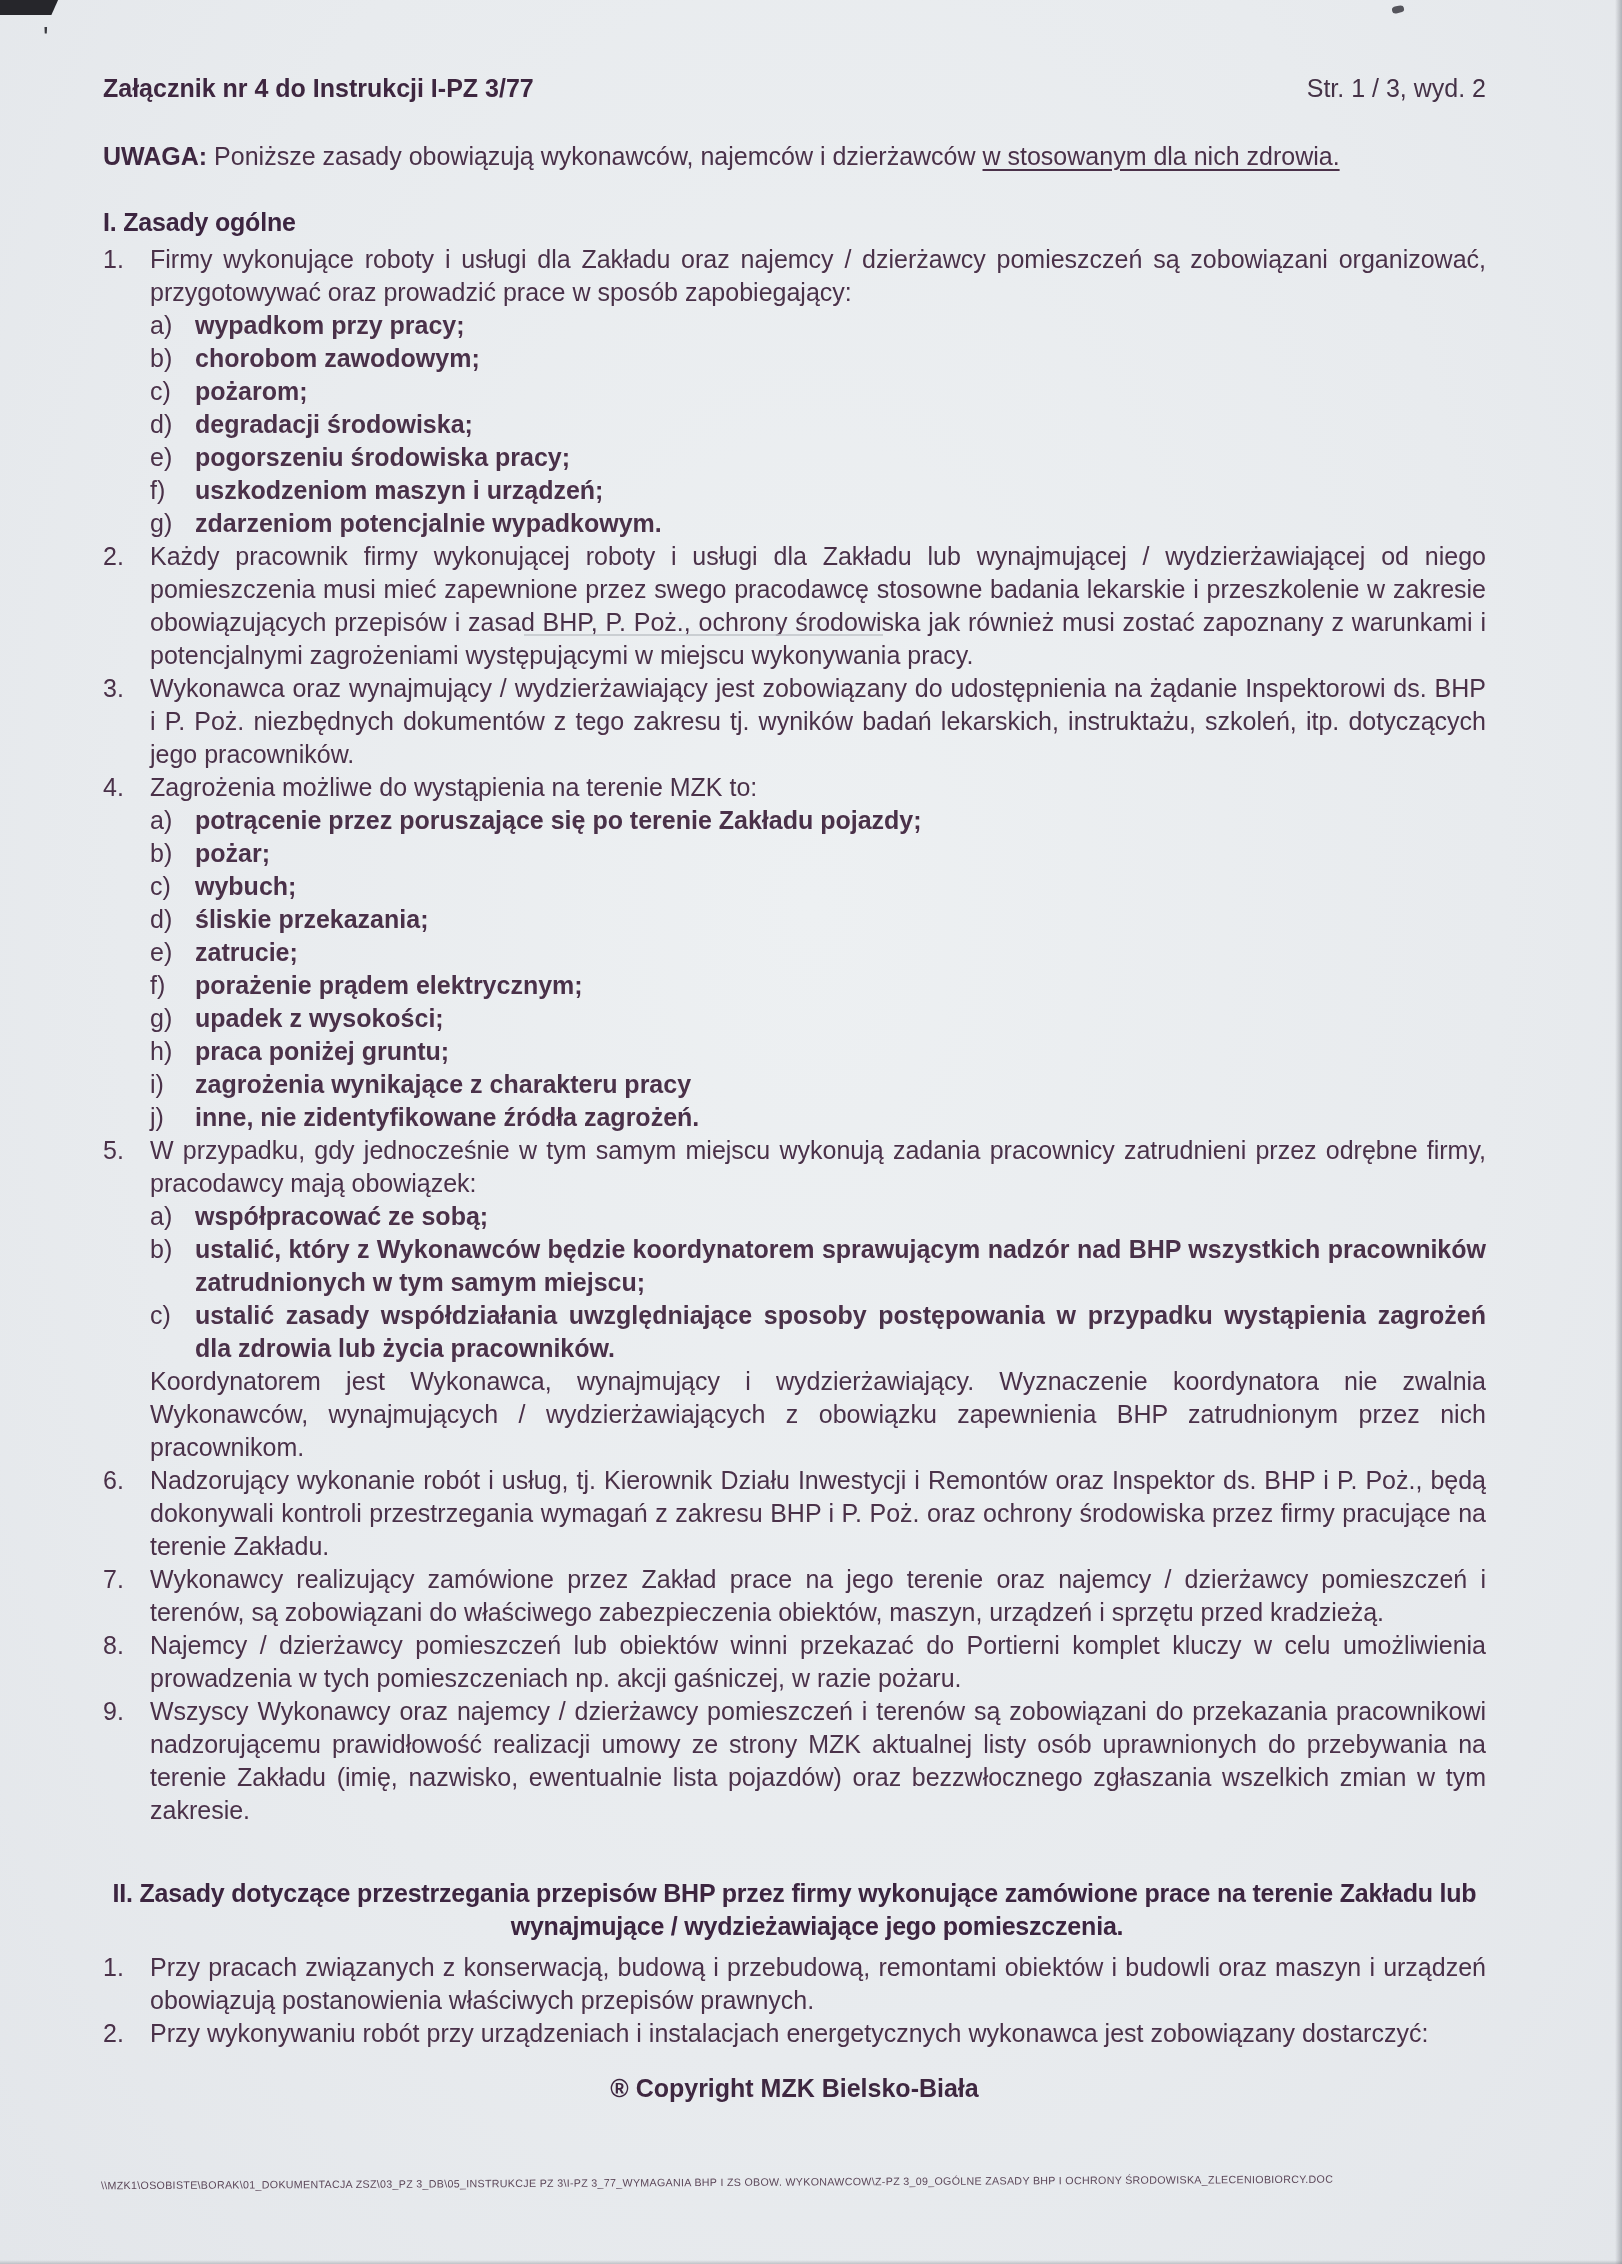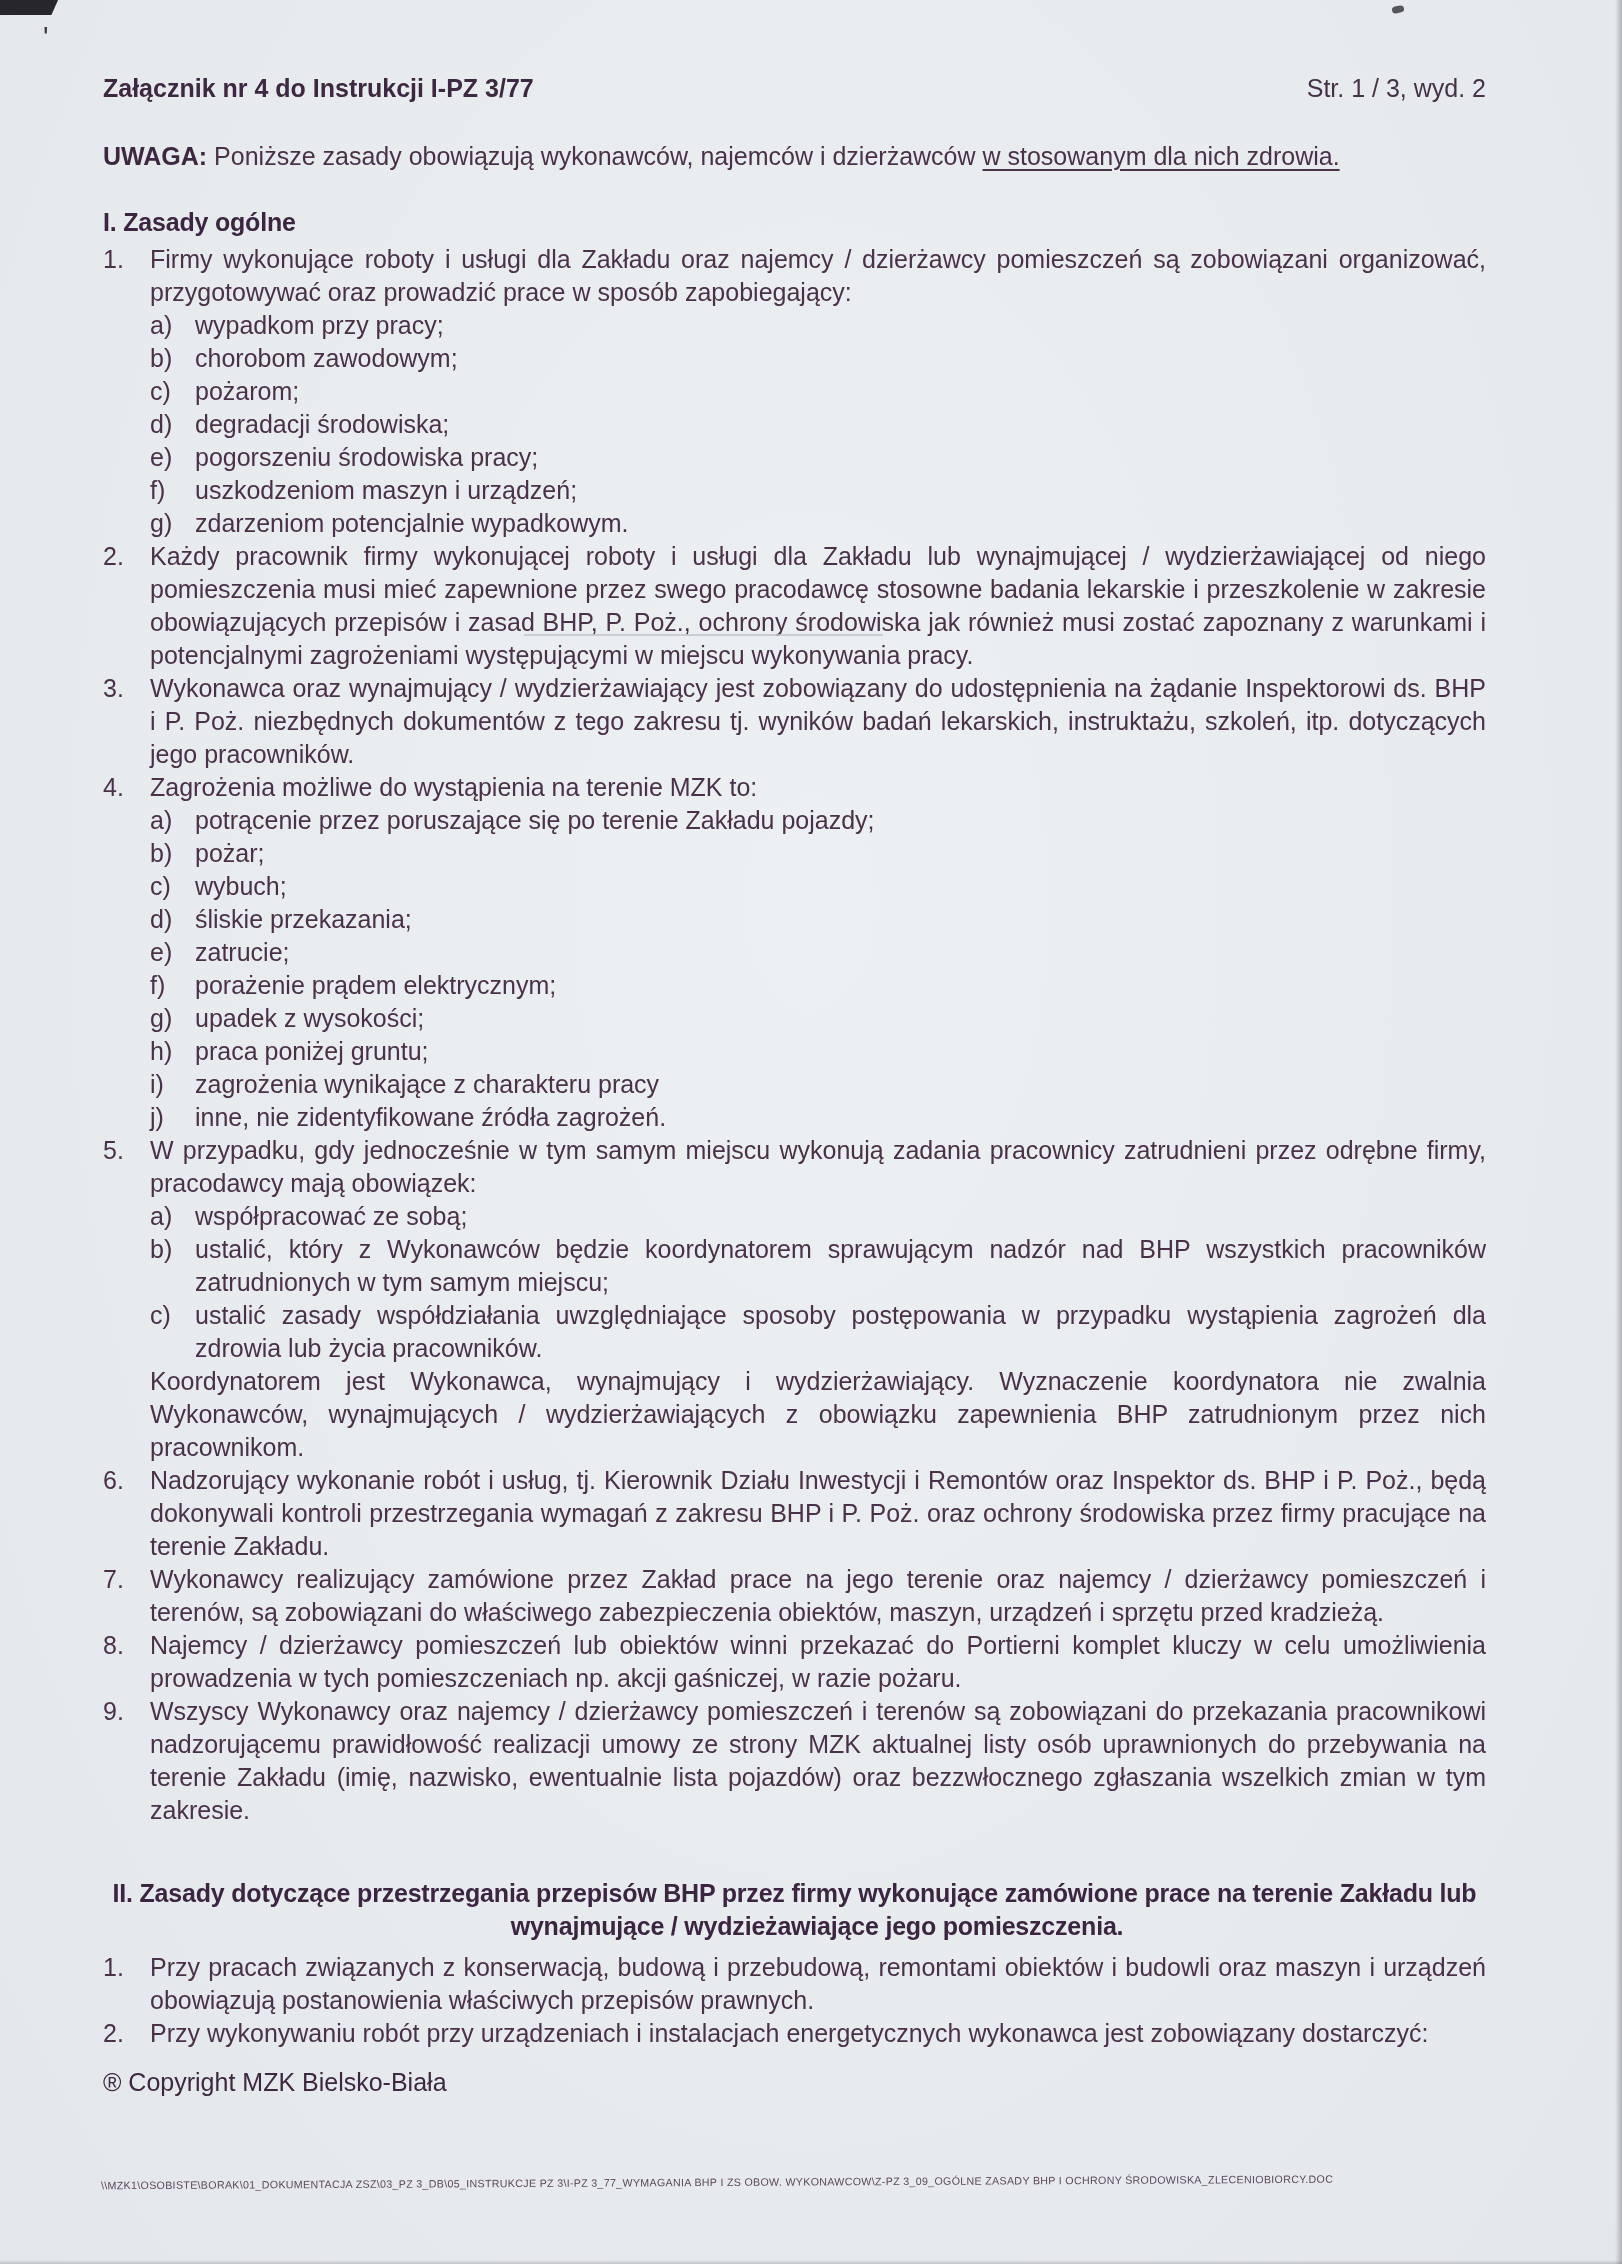--- a/index.html
+++ b/index.html
@@ -42,23 +42,23 @@
   }
   .doc-section:first-child .sec-heading { margin:33px 0 3.9px 0; }
   .doc-section:last-child  .sec-heading { margin:50px 0 7.8px 0; max-width:1339px;text-align:center; }
 
   .item { display:flex; align-items:flex-start; }
   .item-num { flex:none; width:47px; }
   .item-body { flex:1; min-width:0; }
   .item-text, .item-after { text-align:justify; }
   .subitem { display:flex; align-items:flex-start; }
   .sub-letter { flex:none; width:45px; }
-  .sub-text { flex:1; min-width:0; text-align:justify; }
-
-  .copyright { text-align:left; font-weight:normal; color:#3e2740; margin-top:16px; }
+  .sub-text { flex:1; min-width:0; text-align:justify;font-weight:bold; }
+
+  .copyright { text-align:center; font-weight:bold; color:#3e2740; margin-top:22px; }
 
   .file-path {
     position:absolute; left:101px; bottom:76px;
     font-size:10.7px; line-height:12.6px; letter-spacing:0.3px;
     color:#5c4759; transform:rotate(-0.3deg); white-space:nowrap;
   }
 </style>
 </head>
 <body>
 

